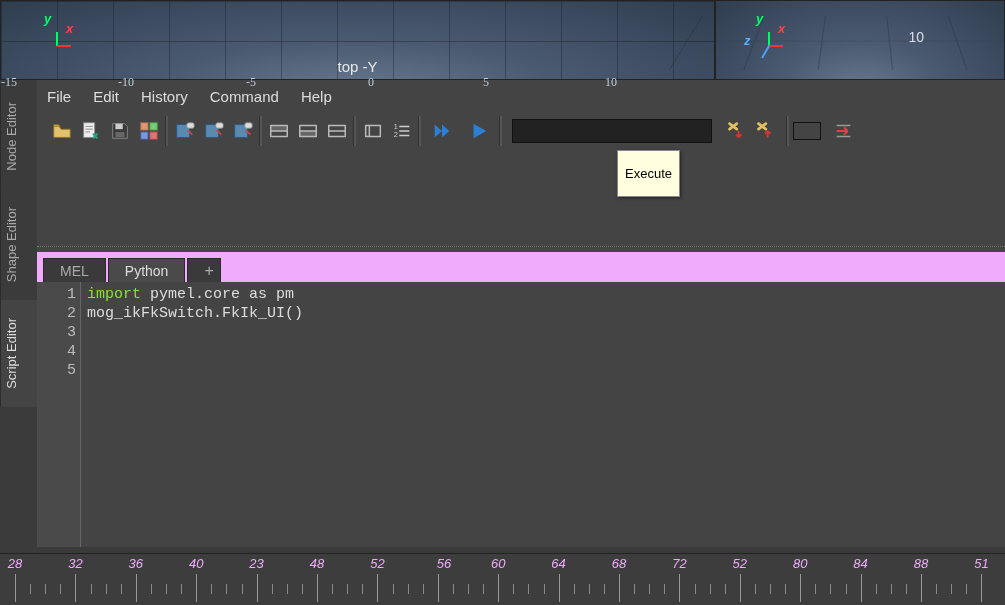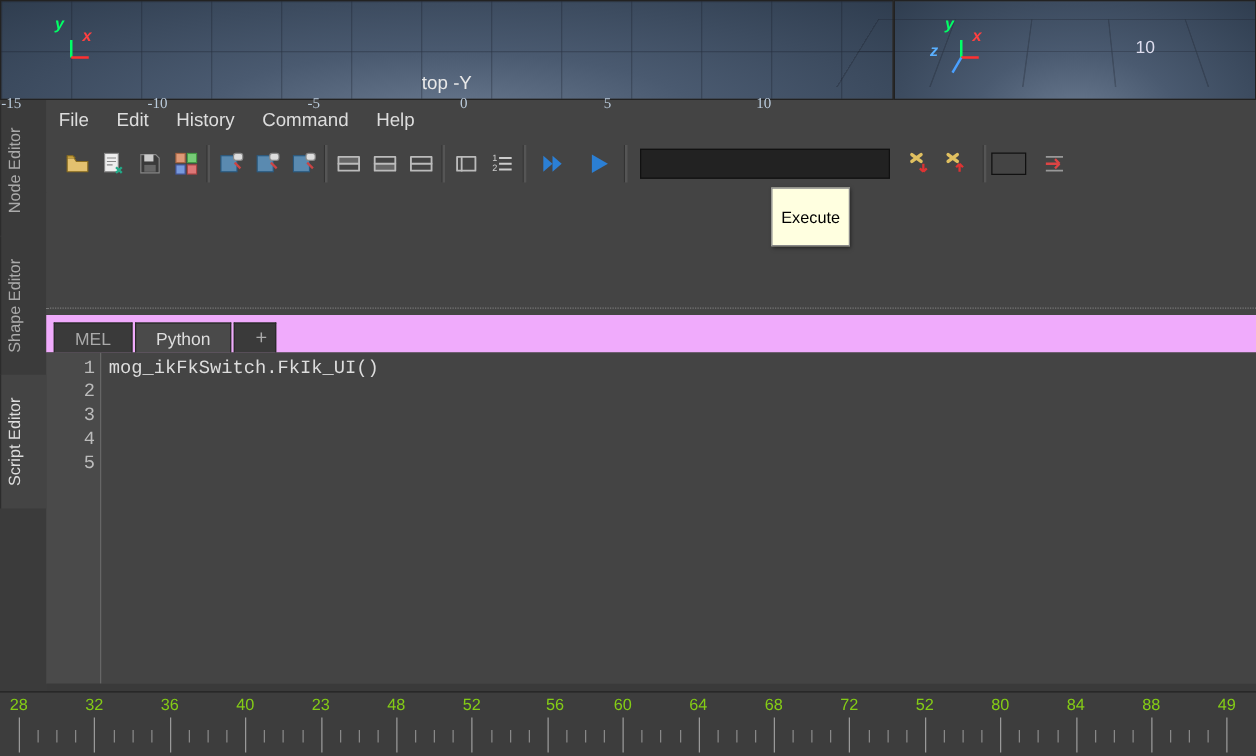--- a/index.html
+++ b/index.html
@@ -54,21 +54,21 @@
   .add-tab { width:26px; text-align:center; font-size:16px; }
   
   .editor-wrap { flex:1; display:flex; background:#444; overflow:hidden;}
   .gutter { width:44px; background:#4a4a4a; text-align:right; padding:3px 4px 0 0; color:#bbb; font-family: "Courier New", monospace; font-size:15px; line-height:19px; border-right:1px solid #666;}
   .editor { flex:1; padding:3px 6px; font-family:"Courier New", monospace; font-size:15px; line-height:19px; white-space:pre; color:#ddd;}
   .kw { color:#8ae234; }
   .editor-bottom { height:6px; background:#3a3a3a;}
   
   .timeline { height:52px; background:#3d3d3d; border-top:1px solid #222; padding-top:2px; position:relative; }
   .tl-nums { position:relative; height:18px;}
-  .tl-num { position:absolute; top:0; color:#84cc16; font-size:13px; transform:translateX(-50%);}
+  .tl-num { position:absolute; top:0; color:#f0abfc; font-size:13px; transform:translateX(-50%);font-style:italic;}
   .tl-ticks { position:relative; height:26px; margin-top:4px;}
   .tl-tick-major { position:absolute; width:1px; height:28px; background:#999; top:-4px;}
   .tl-tick-minor { position:absolute; width:1px; height:10px; background:#888; top:6px;}
 </style>
 </head>
 <body>
 
 <div class="viewports">
   <div class="viewport vp-left">
     <div class="grid-lines"></div>
@@ -256,21 +256,21 @@
       </div>
 
     <div class="editor-wrap">
       <div class="gutter" id="gutter">
           <div>1</div>
           <div>2</div>
           <div>3</div>
           <div>4</div>
           <div>5</div>
         </div>
-      <div class="editor" id="editor"><div><span>mog_ikFkSwitch.FkIk_UI()</span></div><div>&nbsp;</div></div>
+      <div class="editor" id="editor"><div><span class="kw">import </span><span>pymel.core as pm</span></div><div><span>mog_ikFkSwitch.FkIk_UI()</span></div><div>&nbsp;</div></div>
     </div>
     <div class="editor-bottom"></div>
   </div>
 </div>
 
 <div class="timeline">
   <div class="tl-nums" id="tlNums">
       <span class="tl-num" style="left: 15px;">28</span>
       <span class="tl-num" style="left: 75.4px;">32</span>
       <span class="tl-num" style="left: 135.8px;">36</span>
@@ -280,21 +280,21 @@
       <span class="tl-num" style="left: 377.4px;">52</span>
       <span class="tl-num" style="left: 444px;">56</span>
       <span class="tl-num" style="left: 498.2px;">60</span>
       <span class="tl-num" style="left: 558.6px;">64</span>
       <span class="tl-num" style="left: 619px;">68</span>
       <span class="tl-num" style="left: 679.4px;">72</span>
       <span class="tl-num" style="left: 739.8px;">52</span>
       <span class="tl-num" style="left: 800.2px;">80</span>
       <span class="tl-num" style="left: 860.6px;">84</span>
       <span class="tl-num" style="left: 921px;">88</span>
-      <span class="tl-num" style="left: 981.4px;">49</span>
+      <span class="tl-num" style="left: 981.4px;">51</span>
     </div>
   <div class="tl-ticks" id="tlTicks">
       <div class="tl-tick-major" style="left: 15px;"></div>
       <div class="tl-tick-minor" style="left: 30.1px;"></div>
       <div class="tl-tick-minor" style="left: 45.2px;"></div>
       <div class="tl-tick-minor" style="left: 60.3px;"></div>
       <div class="tl-tick-major" style="left: 75.4px;"></div>
       <div class="tl-tick-minor" style="left: 90.5px;"></div>
       <div class="tl-tick-minor" style="left: 105.6px;"></div>
       <div class="tl-tick-minor" style="left: 120.7px;"></div>

